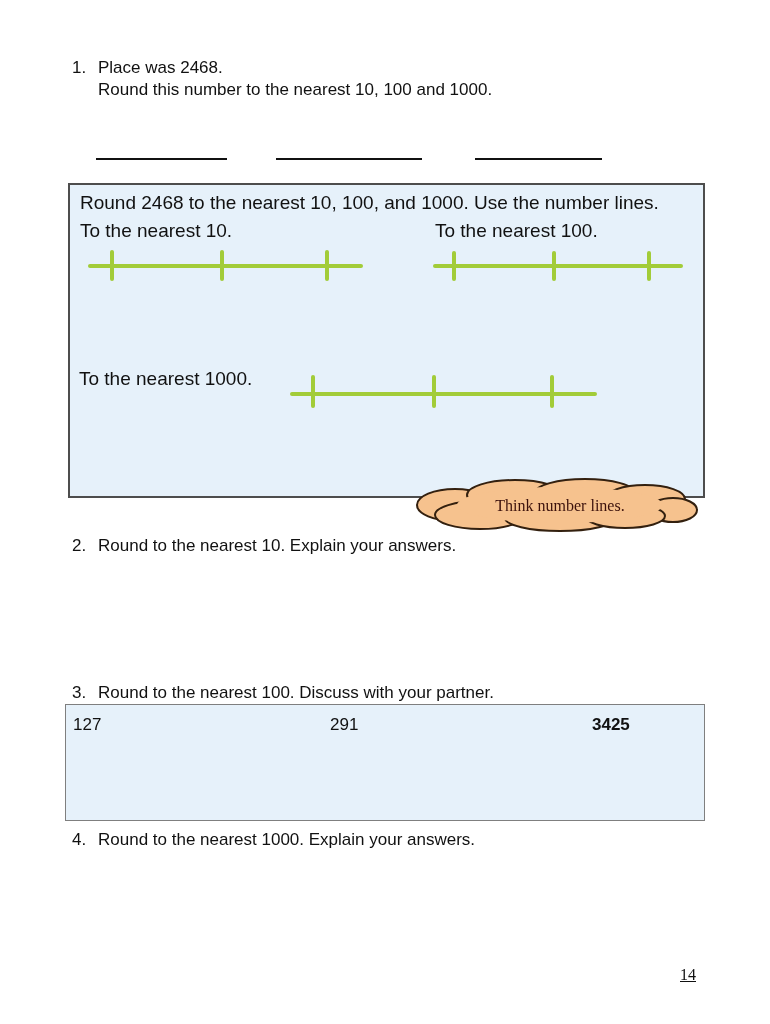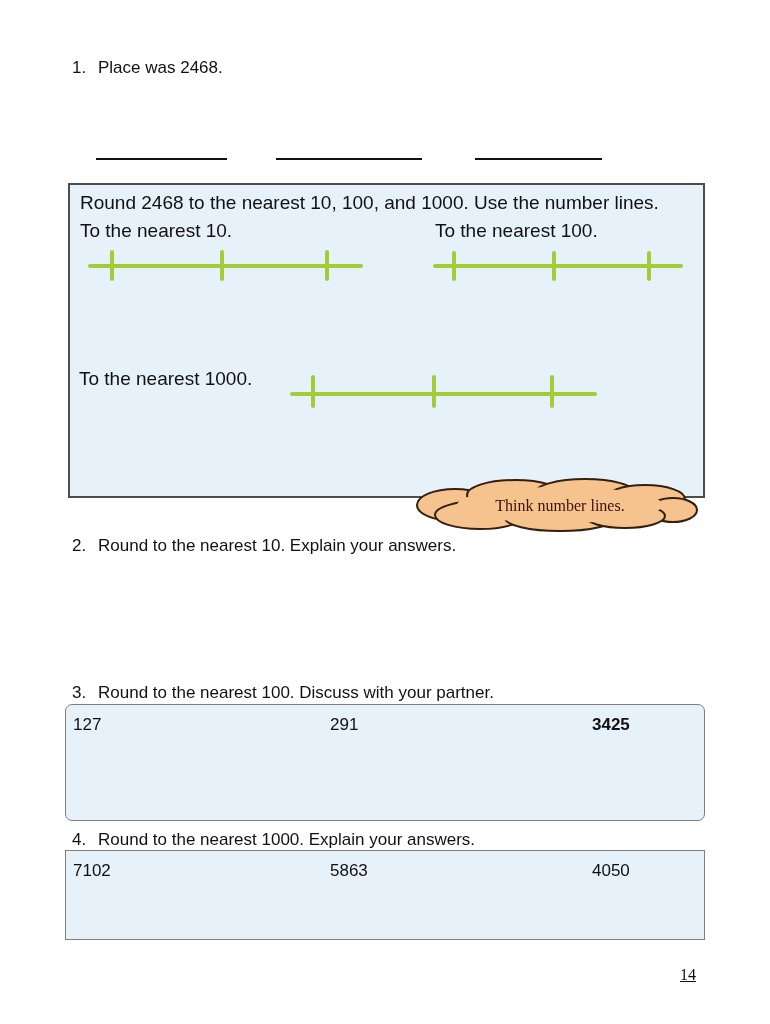--- a/index.html
+++ b/index.html
@@ -38,20 +38,21 @@
 </style>
 </head>
 <body>
 
 <div class="page">
 
   <div class="abs qrow" style="left:72px; top:57px; width:630px;">
     <span class="qnum">1.</span>
     <div class="qtext">
       <div>Place was 2468.</div>
+      <div>Round this number to the nearest 10, 100 and 1000.</div>
     </div>
   </div>
 
   <div class="abs blank" style="left:96px;  top:158px; width:131px;"></div>
   <div class="abs blank" style="left:276px; top:158px; width:146px;"></div>
   <div class="abs blank" style="left:475px; top:158px; width:127px;"></div>
 
   <div class="abs bigbox" style="left:68px; top:183px; width:637px; height:315px;">
     <div class="boxlabel" style="left:10px; top:7px;">Round 2468 to the nearest 10, 100, and 1000. Use the number lines.</div>
     <div class="boxlabel" style="left:10px; top:35px;">To the nearest 10.</div>
@@ -97,31 +98,26 @@
 
   <div class="abs qrow" style="left:72px; top:535px; width:630px;">
     <span class="qnum">2.</span>
     <div class="qtext">Round to the nearest 10. Explain your answers.</div>
   </div>
 
   <div class="abs qrow" style="left:72px; top:682px; width:630px;">
     <span class="qnum">3.</span>
     <div class="qtext">Round to the nearest 100. Discuss with your partner.</div>
   </div>
-  <div class="abs smallbox" style="left:65px; top:704px; width:640px; height:117px;border-radius:7px;">
+  <div class="abs smallbox" style="left:65px; top:704px; width:640px; height:117px;">
     <span class="boxval" style="left:7px;   top:10px;">127</span>
     <span class="boxval" style="left:264px; top:10px;">291</span>
     <span class="boxval" style="left:526px; top:10px;font-weight:bold;">3425</span>
   </div>
 
   <div class="abs qrow" style="left:72px; top:829px; width:630px;">
     <span class="qnum">4.</span>
     <div class="qtext">Round to the nearest 1000. Explain your answers.</div>
   </div>
-  <div class="abs smallbox" style="left:65px; top:850px; width:640px; height:90px;">
-    <span class="boxval" style="left:7px;   top:10px;">7102</span>
-    <span class="boxval" style="left:264px; top:10px;">5863</span>
-    <span class="boxval" style="left:526px; top:10px;">4050</span>
-  </div>
 
   <div class="abs pagenum" style="left:680px; top:966px;">14</div>
 
 </div>
 
 </body></html>

